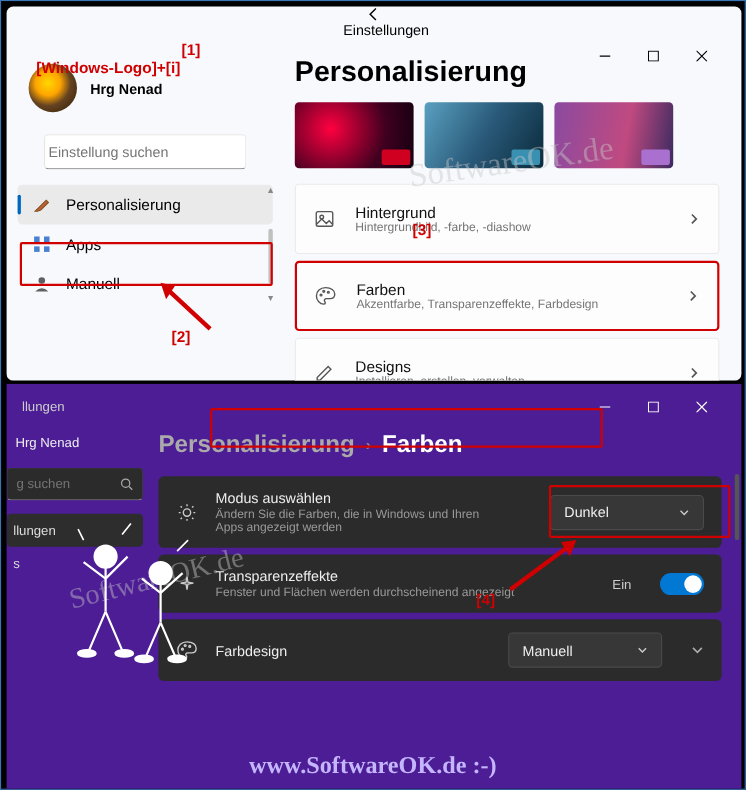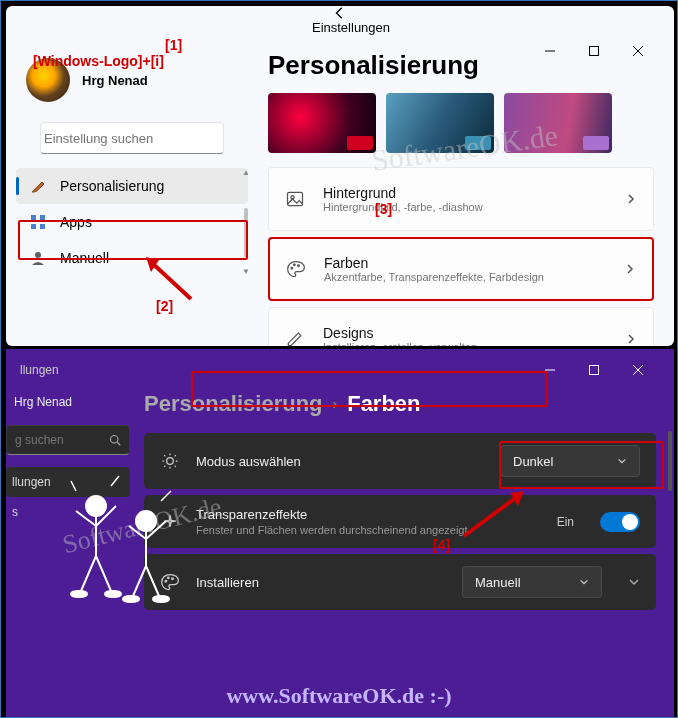--- a/index.html
+++ b/index.html
@@ -277,20 +277,21 @@
         <span class="sep">›</span>
         <span class="bc2">Farben</span>
       </div>
       <div class="dark-card">
         <svg class="di" viewBox="0 0 24 24" stroke-width="1.5">
             <circle cx="12" cy="12" r="4"></circle>
             <path d="M12 3v2M12 19v2M3 12h2M19 12h2M5 5l1.5 1.5M17.5 17.5L19 19M5 19l1.5-1.5M17.5 6.5L19 5"></path>
           </svg>
         <div class="dk-text">
           <div class="dt1">Modus auswählen</div>
+          <div class="dt2">Ändern Sie die Farben, die in Windows und Ihren Apps angezeigt werden</div>
         </div>
         <div class="dropdown-dark">
           <span>Dunkel</span>
           <svg viewBox="0 0 12 12" fill="none" stroke-width="1.5">
               <path d="M2 4 L6 8 L10 4"></path>
             </svg>
         </div>
       </div>
       <div class="dark-card">
         <svg class="di" viewBox="0 0 24 24" stroke-width="1.5">
@@ -304,21 +305,21 @@
         <div class="toggle-on"></div>
       </div>
       <div class="dark-card">
         <svg class="di" viewBox="0 0 24 24" stroke-width="1.5">
             <path d="M12 3 C6 3 2 7 2 12 C2 17 6 21 10 21 C12 21 12 19 11 18 C10 17 11 15 13 15 L17 15 C20 15 22 13 22 10 C22 6 18 3 12 3 Z"></path>
             <circle cx="7" cy="11" r="1"></circle>
             <circle cx="10" cy="7" r="1"></circle>
             <circle cx="15" cy="8" r="1"></circle>
           </svg>
         <div class="dk-text">
-          <div class="dt1">Installieren</div>
+          <div class="dt1">Farbdesign</div>
         </div>
         <div class="dropdown-dark">
           <span>Manuell</span>
           <svg viewBox="0 0 12 12" fill="none" stroke-width="1.5">
               <path d="M2 4 L6 8 L10 4"></path>
             </svg>
         </div>
         <svg class="chev2" viewBox="0 0 12 12" fill="none" stroke-width="1.5">
             <path d="M2 4 L6 8 L10 4"></path>
           </svg>

